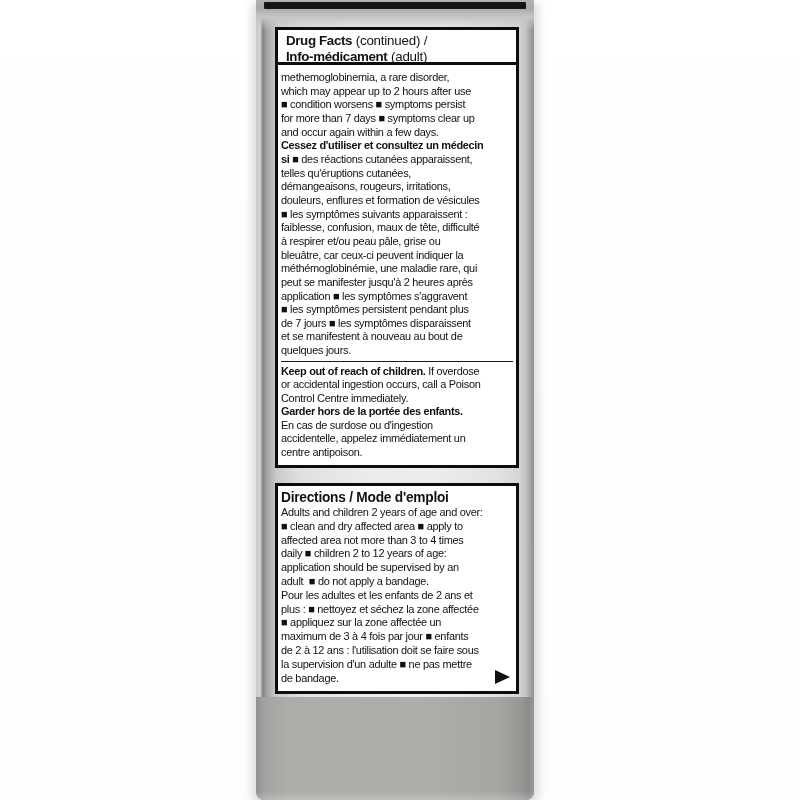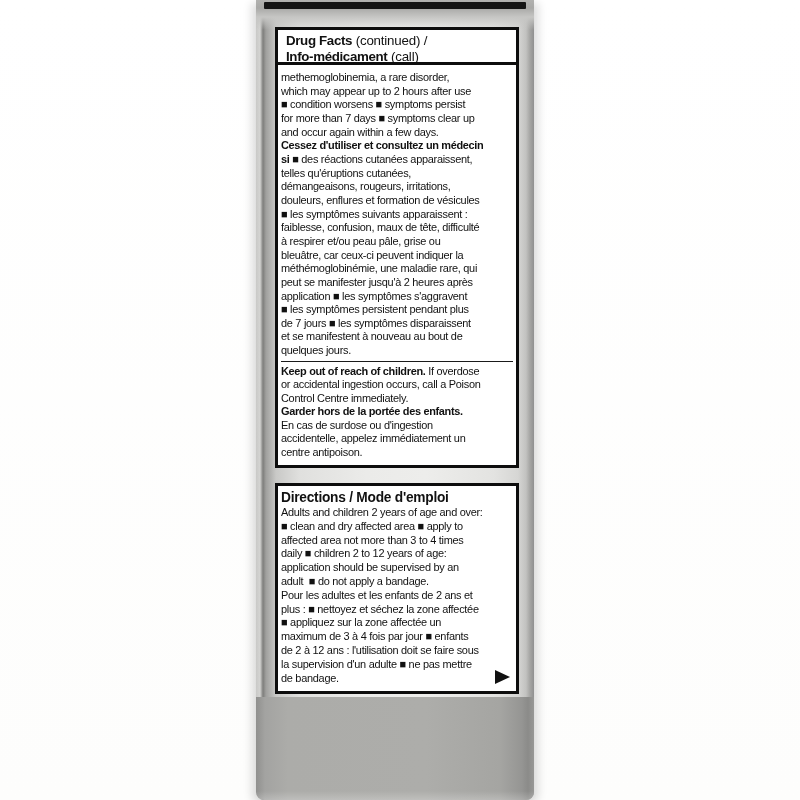--- a/index.html
+++ b/index.html
@@ -85,21 +85,21 @@
 <div class="stage">
 
   <div class="package">
 
     <div class="top-band"></div>
     <div class="top-strip"></div>
     <div class="bottom-area"></div>
 
     <div class="label-box header-box">
         <div class="tl"><b>Drug Facts</b><span> (continued) /</span></div>
-        <div class="tl"><b>Info-médicament</b><span> (call)</span></div>
+        <div class="tl"><b>Info-médicament</b><span> (adult)</span></div>
       </div>
 
     <div class="label-box main-box">
       <div class="body-text warnings">
           <div class="tl"><span>methemoglobinemia, a rare disorder,</span></div>
           <div class="tl"><span>which may appear up to 2 hours after use</span></div>
           <div class="tl"><span>■ condition worsens ■ symptoms persist</span></div>
           <div class="tl"><span>for more than 7 days ■ symptoms clear up</span></div>
           <div class="tl"><span>and occur again within a few days.</span></div>
           <div class="tl"><b>Cessez d'utiliser et consultez un médecin</b></div>

